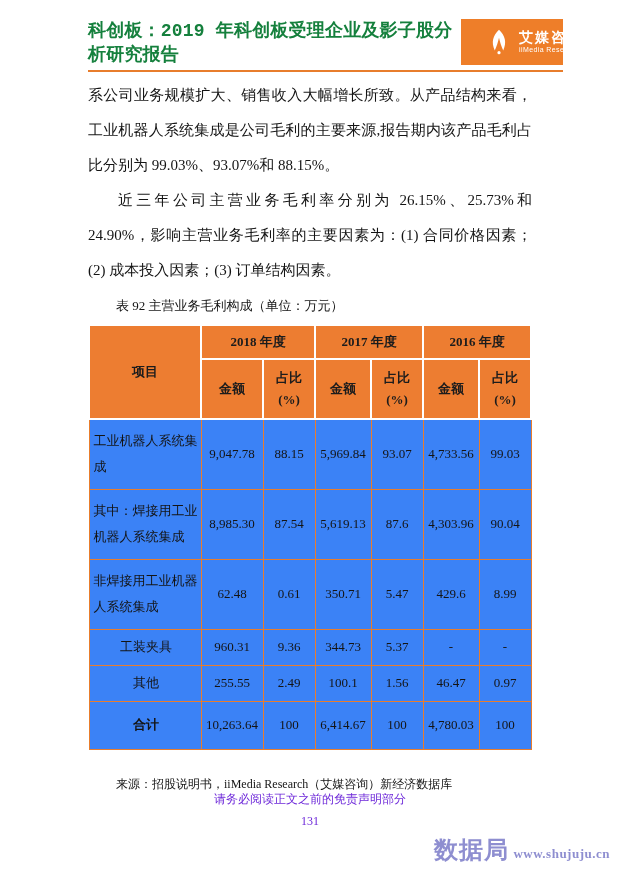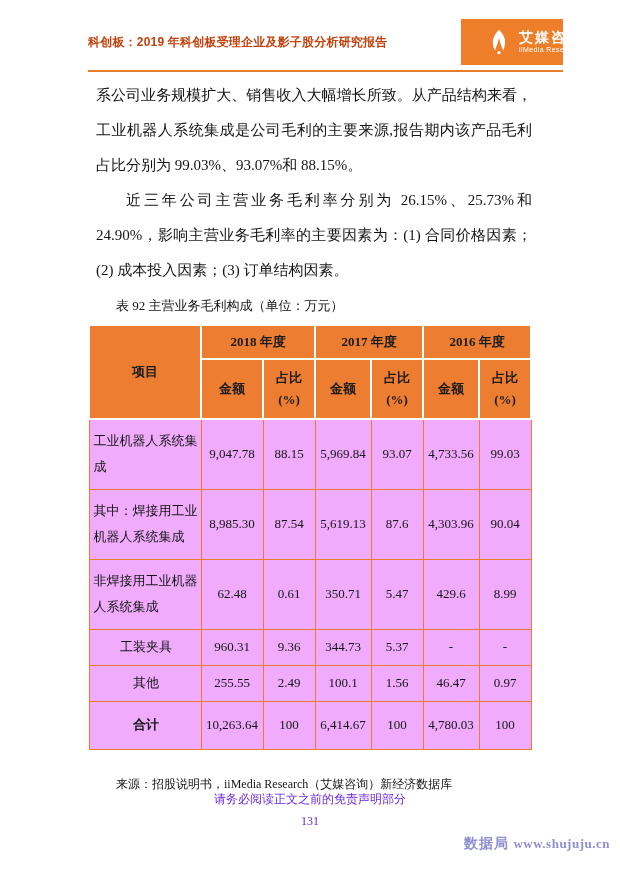--- a/index.html
+++ b/index.html
@@ -8,70 +8,70 @@
     position:relative; width:620px; height:877px; margin:0 auto;
     background:#ffffff; overflow:hidden;
     font-family:"Liberation Serif", serif; color:#141414;
   }
   
   .header {
     display:flex; justify-content:space-between; align-items:center;
     padding:18px 57px 4px 88px; height:70px;
   }
   .report-title {
-    color:#c2410c; font-weight:bold; font-size:12px; letter-spacing:0.2px;
-    font-family:Liberation Sans, sans-serif;
+    color:#15803d; font-weight:bold; font-size:18px; letter-spacing:0.2px;
+    font-family:Liberation Mono, monospace;
   }
   .logo {
     background:#ee7e29; width:102px; height:46px; flex:0 0 auto;
     display:flex; align-items:center; gap:5px; padding:5px 23px;
   }
   .logo-mark { width:30px; height:30px; flex:0 0 auto; }
   .logo-text { display:flex; flex-direction:column; line-height:1.15; }
   .logo-cn { color:#ffffff; font-weight:bold; font-size:14px; letter-spacing:2px; white-space:nowrap; }
   .logo-en { color:#ffffff; font-size:7px; letter-spacing:0.4px; white-space:nowrap; font-family:"Liberation Sans", sans-serif; }
   .divider { height:2px; background:#e87d2c; margin:0 57px 0 88px; }
   
   .main { padding:6px 88px 0 88px; }
-  .para { font-size:15px; line-height:35px; text-align:justify;margin-left:8px; }
+  .para { font-size:15px; line-height:35px; text-align:justify; }
   .para.indent { text-indent:30px; }
   .table-caption { font-size:13px; line-height:32px; padding-left:28px; margin-top:2px; }
   
   table.gp { width:100%; border-collapse:collapse; font-size:13px; table-layout:fixed; margin-top:2px; }
   table.gp { border:1px solid #e87d2c; }
   th {
     background:#ed7d31; border:2px solid #ffffff; color:#1c1c1c;
     font-weight:bold; text-align:center; vertical-align:middle; padding:3px 6px;
   }
   tr.hr1 th { height:34px; }
   tr.hr2 th { height:60px; }
   th.sub { white-space:pre-line; line-height:22px; }
   td {
-    border:1px solid #e87d2c; background:#f0abfc; text-align:center;
+    border:1px solid #e87d2c; background:#3b82f6; text-align:center;
     vertical-align:middle; padding:3px 3px; line-height:26px;
     word-break:break-all; height:36px;
   }
   td.item { text-align:left; padding:3px 2px 3px 4px; word-break:normal; }
   td.item.center { text-align:center; }
   td.bold { font-weight:bold;margin-top:44px; }
   tr.h70 td { height:70px; }
   tr.h48 td { height:48px; }
   .source { font-size:12px; line-height:32px; padding-left:28px; margin-top:18px; }
   
   .footer {
     position:absolute; left:0; right:0; top:789px; text-align:center;
     font-size:12px; line-height:20px; color:#6d28d9;
   }
   .page-number { margin-top:2px; }
   .watermark {
     position:absolute; top:834px; right:10px; white-space:nowrap;
     color:#8e8ed0; font-weight:bold; font-family:"Liberation Sans", sans-serif;
     text-shadow:0 0 2px #ffffff, 0 0 4px #ffffff;
   }
-  .watermark .wm-name { font-size:14px; letter-spacing:1px; }
+  .watermark .wm-name { font-size:24px; letter-spacing:1px; }
   .watermark .wm-url  { font-size:13px; letter-spacing:0.5px; font-family:"Liberation Serif", serif; }
 </style>
 </head>
 <body>
 
 <div class="page">
 
   <div class="header">
     <div class="report-title">科创板：2019 年科创板受理企业及影子股分析研究报告</div>
     <div class="logo">

